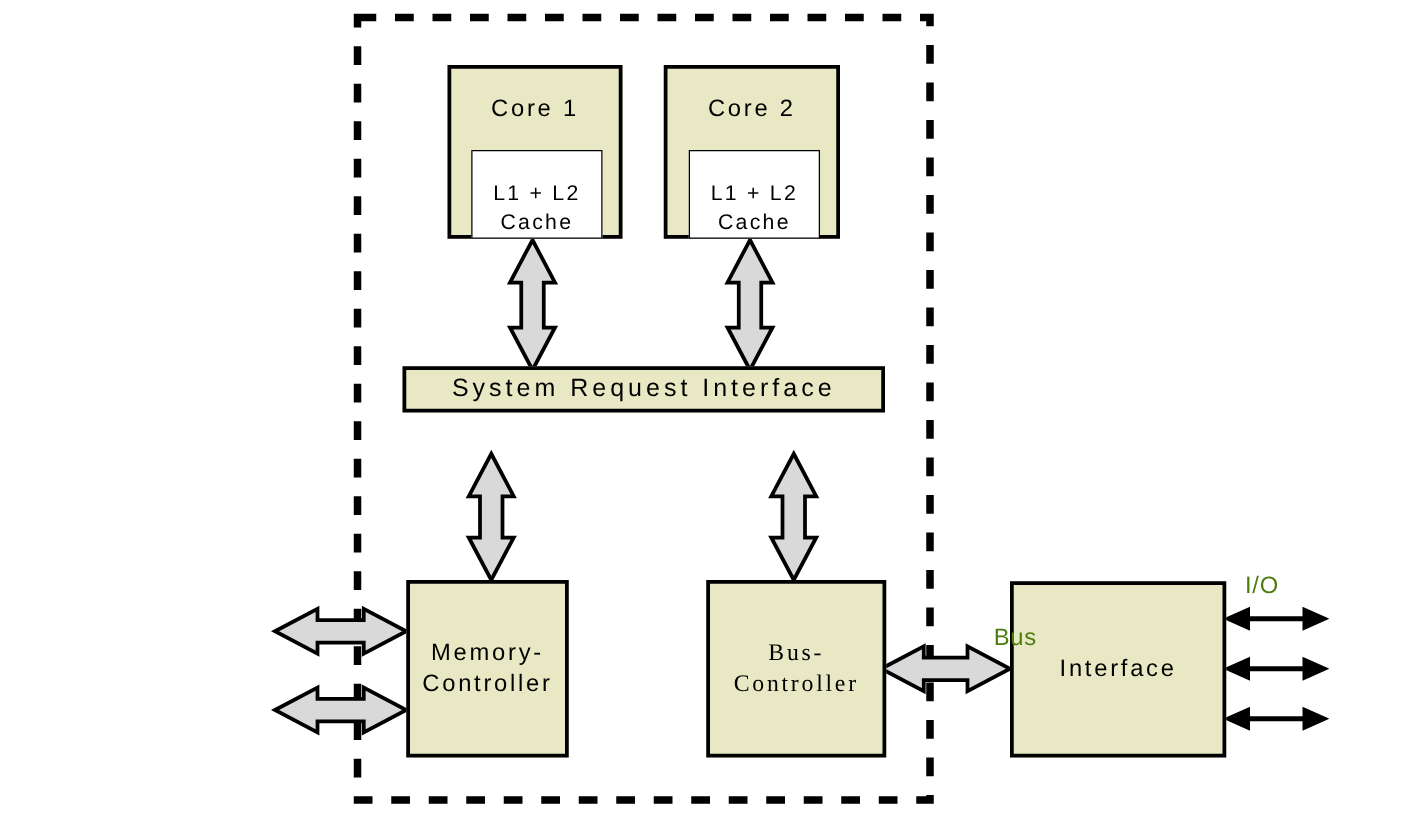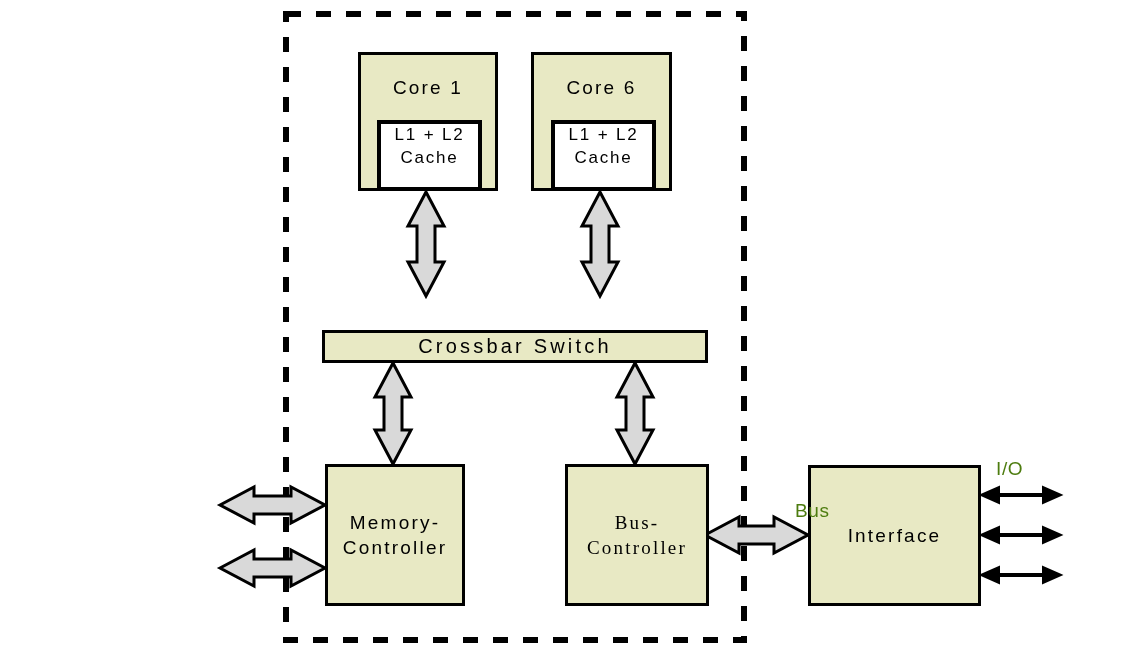--- a/index.html
+++ b/index.html
@@ -38,23 +38,23 @@
   .box-label {
     font-size: 19px;
     letter-spacing: 2.2px;
     line-height: 1.32;
     white-space: pre-line;
   }
   .cache-box {
     position: absolute;
     box-sizing: border-box;
     background: #ffffff;
-    border: 4px solid #000000;
+    border: 1px solid #000000;
     display: flex;
-    align-items: flex-start;
+    align-items: flex-end;
     justify-content: center;
     text-align: center;
   }
   .cache-label {
     font-size: 17px;
     letter-spacing: 1.8px;
     line-height: 1.35;
     white-space: pre-line;
     color: #000000;
   }
@@ -127,34 +127,34 @@
 
   <div class="box" style="left:358px; top:52px; width:140px; height:139px; justify-content:flex-start;">
     <div class="core-title" style="top:22px;">Core 1</div>
   </div>
   <div class="cache-box" style="left:377px; top:120px; width:105px; height:71px;">
     <div class="cache-label">L1 + L2
 Cache</div>
   </div>
 
   <div class="box" style="left:531px; top:52px; width:141px; height:139px; justify-content:flex-start;">
-    <div class="core-title" style="top:22px;">Core 6</div>
+    <div class="core-title" style="top:22px;">Core 2</div>
   </div>
   <div class="cache-box" style="left:551px; top:120px; width:105px; height:71px;">
     <div class="cache-label">L1 + L2
 Cache</div>
   </div>
 
-
-  <div class="box" style="left:322px; top:330px; width:386px; height:33px;">
-    <div class="bar-label">Crossbar Switch</div>
+  <div class="box" style="left:322px; top:293px; width:386px; height:37px;">
+    <div class="bar-label">System Request Interface</div>
   </div>
 
 
-  <div class="box" style="left:325px; top:464px; width:140px; height:142px;">
+
+  <div class="box" style="left:325px; top:464px; width:130px; height:142px;">
     <div class="box-label">Memory-
 Controller</div>
   </div>
 
   <div class="box" style="left:565px; top:464px; width:144px; height:142px;font-family:Liberation Serif, serif;">
     <div class="box-label">Bus-
 Controller</div>
   </div>
 
   <div class="box" style="left:808px; top:465px; width:173px; height:141px;">

